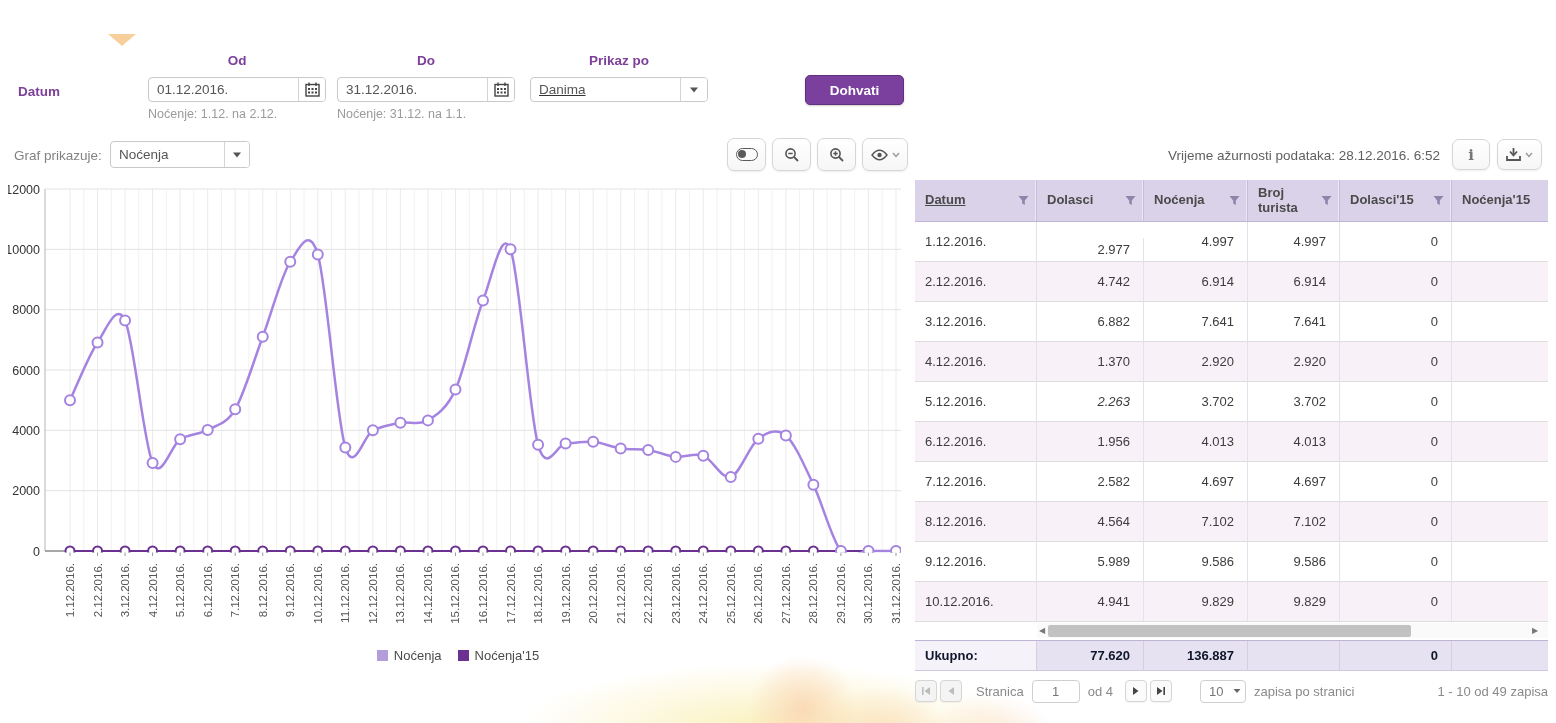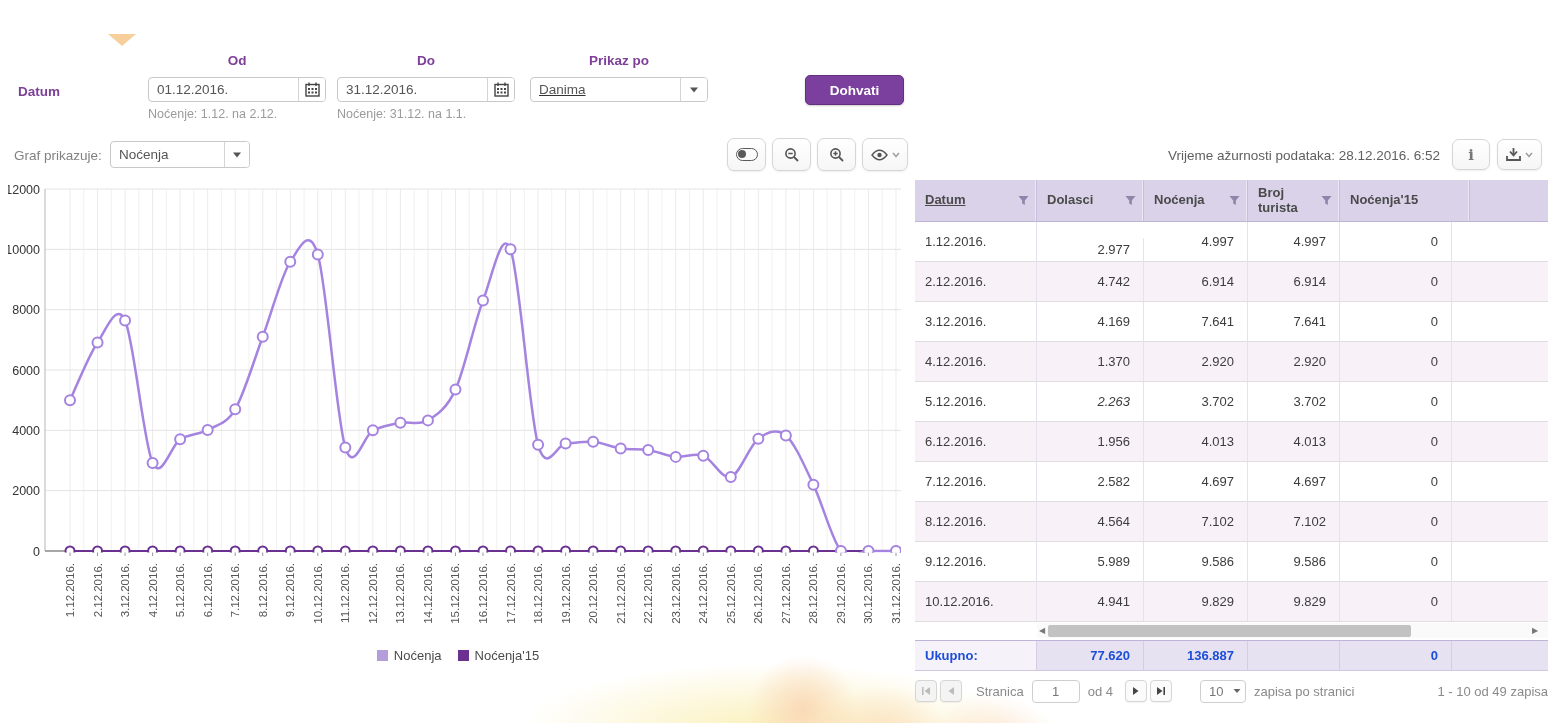--- a/index.html
+++ b/index.html
@@ -56,21 +56,21 @@
   .grid-body .brow { display:flex; height:40px; border-bottom:1px solid #dedede; background:#fff; width:740px; }
   .grid-body .brow.alt { background:#f8f1f7; }
   .bcell { display:flex; align-items:center; border-right:1px solid #e7e1ee; font-size:13px; color:#3d3d3d; }
   .bcell.date { padding-left:10px; }
   .bcell.num { justify-content:flex-end; padding-right:13px; }
   .hscroll { position:relative; height:18px; background:#fff; width:740px; }
   .hscroll .track { position:absolute; left:122px; right:107px; top:1px; height:15px; background:#fafafa; }
   .hscroll .sarrow { position:absolute; top:4px; font-size:8px; color:#777; cursor:pointer; line-height:9px; }
   .hscroll .thumb { position:absolute; left:133px; top:3px; width:363px; height:12px; background:#c2c2c2; border-radius:2px; cursor:pointer; }
   .grid-foot { display:flex; background:#e7e2f1; border-top:1px solid #c0b4d6; border-bottom:1px solid #cfc6e0; height:31px; width:740px; }
-  .grid-foot .fcell { display:flex; align-items:center; font-size:13px; font-weight:bold; color:#1d4ed8; border-right:1px solid #d6cde4; }
+  .grid-foot .fcell { display:flex; align-items:center; font-size:13px; font-weight:bold; color:#0f172a; border-right:1px solid #d6cde4; }
   .grid-foot .fcell.lbl { padding-left:10px; background:#f5f2fa; }
   .grid-foot .fcell.num { justify-content:flex-end; padding-right:13px; }
   
   .pager { position:absolute; left:915px; top:678px; width:633px; height:26px; display:flex; align-items:center; font-size:13px; color:#8a8a8a; }
   .pbtn { width:22px; height:22px; border:1px solid #d6d6d6; border-radius:4px; background:#fbfbfb; display:flex; align-items:center; justify-content:center; cursor:pointer; margin-right:3px; box-shadow:0 1px 1px rgba(0,0,0,.05); }
   .pbtn.disabled { background:#f4f4f4; }
   .page-input { width:48px; height:23px; border:1px solid #cfcfcf; border-radius:4px; text-align:center; font-size:13px; color:#777; font-family:"Liberation Sans",sans-serif; background:#fff; }
   .size-select { width:46px; height:23px; border:1px solid #cfcfcf; border-radius:4px; background:#fff; display:flex; align-items:center; cursor:pointer; }
   .size-select .val { flex:1; padding-left:8px; font-size:13px; color:#777; }
   .size-select .arr { width:16px; display:flex; justify-content:center; }
@@ -449,20 +449,26 @@
           <svg class="funnel" width="11" height="11" viewBox="0 0 11 11">
             <polygon points="0.5,1 10.5,1 6.8,5.5 6.8,10 4.2,8.5 4.2,5.5" fill="#8d85aa"></polygon>
           </svg>
         </div>
         <div class="hcell" style="width: 92px;">
           <span class="hlabel">Broj turista</span>
           <svg class="funnel" width="11" height="11" viewBox="0 0 11 11">
             <polygon points="0.5,1 10.5,1 6.8,5.5 6.8,10 4.2,8.5 4.2,5.5" fill="#8d85aa"></polygon>
           </svg>
         </div>
+        <div class="hcell" style="width: 112px;">
+          <span class="hlabel">Dolasci'15</span>
+          <svg class="funnel" width="11" height="11" viewBox="0 0 11 11">
+            <polygon points="0.5,1 10.5,1 6.8,5.5 6.8,10 4.2,8.5 4.2,5.5" fill="#8d85aa"></polygon>
+          </svg>
+        </div>
         <div class="hcell" style="width: 130px;">
           <span class="hlabel">Noćenja'15</span>
         </div>
       </div>
     <div class="grid-body" id="grid-body">
         <div class="brow">
           <div class="bcell date" style="width: 122px;">1.12.2016.</div>
           <div class="bcell num" style="width: 107px; margin-top: 16px;">2.977</div>
           <div class="bcell num" style="width: 104px;">4.997</div>
           <div class="bcell num" style="width: 92px;">4.997</div>
@@ -472,21 +478,21 @@
         <div class="brow alt">
           <div class="bcell date" style="width: 122px;">2.12.2016.</div>
           <div class="bcell num" style="width: 107px;">4.742</div>
           <div class="bcell num" style="width: 104px;">6.914</div>
           <div class="bcell num" style="width: 92px;">6.914</div>
           <div class="bcell num" style="width: 112px;">0</div>
           <div class="bcell num" style="width: 130px;"></div>
         </div>
         <div class="brow">
           <div class="bcell date" style="width: 122px;">3.12.2016.</div>
-          <div class="bcell num" style="width: 107px;">4.169</div>
+          <div class="bcell num" style="width: 107px;">6.882</div>
           <div class="bcell num" style="width: 104px;">7.641</div>
           <div class="bcell num" style="width: 92px;">7.641</div>
           <div class="bcell num" style="width: 112px;">0</div>
           <div class="bcell num" style="width: 130px;"></div>
         </div>
         <div class="brow alt">
           <div class="bcell date" style="width: 122px;">4.12.2016.</div>
           <div class="bcell num" style="width: 107px;">1.370</div>
           <div class="bcell num" style="width: 104px;">2.920</div>
           <div class="bcell num" style="width: 92px;">2.920</div>

